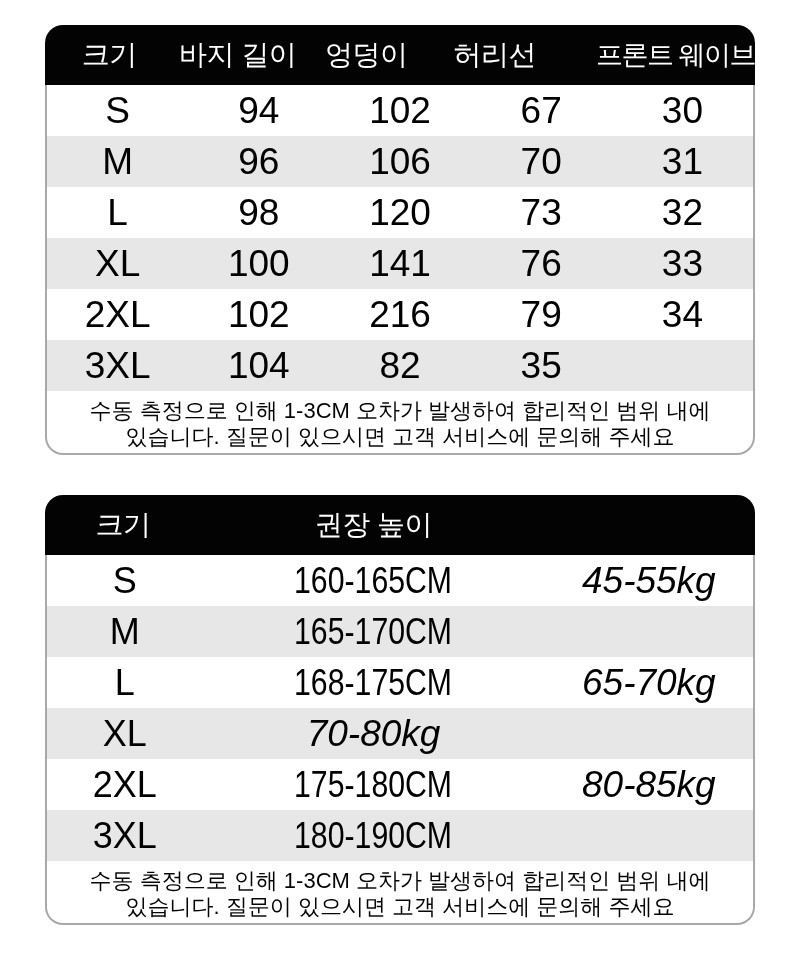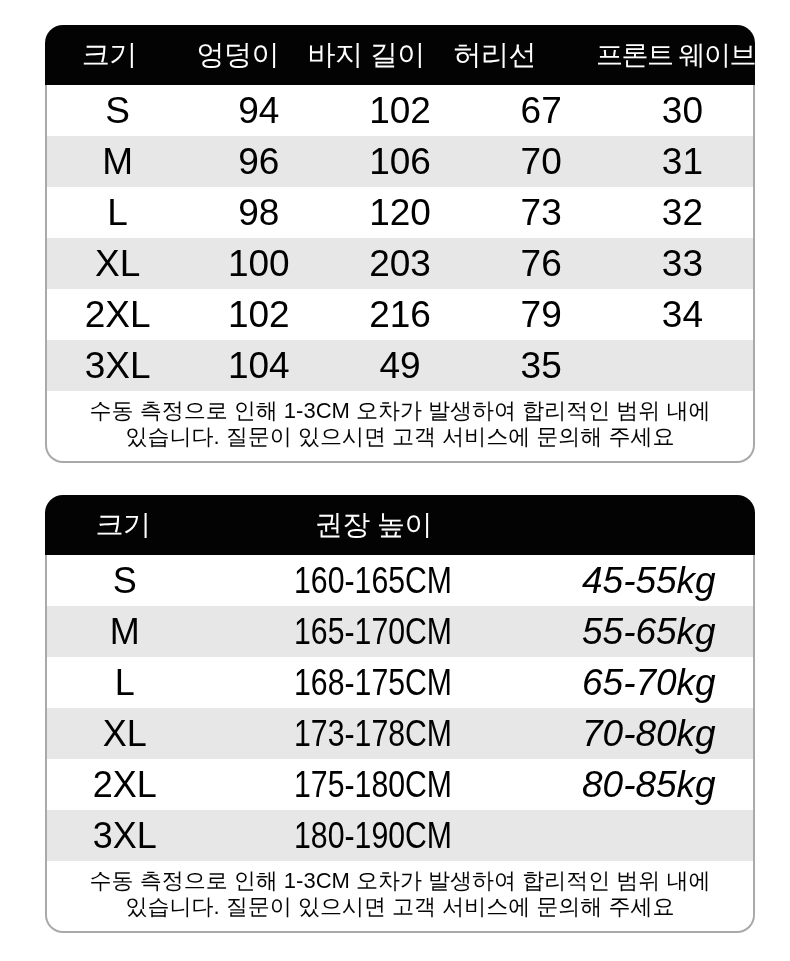--- a/index.html
+++ b/index.html
@@ -32,33 +32,33 @@
     white-space:nowrap;
   }
   .row.alt{background:#e7e7e7;}
   .cell{line-height:1;}
   .cond{display:inline-block;transform:scaleX(0.84);transform-origin:center;}
   #table2 .row{font-size:36px;}
   .kg{font-size:37px;font-style:italic;}
 
   .note{
     text-align:center;font-size:22px;line-height:1.2;
-    padding:7px 8px 10px;color:#050505;
+    padding:7px 8px 2px;color:#050505;
   }
 </style>
 </head>
 <body>
 
 <div class="page">
 
   <section class="size-table" id="table1">
     <div class="thead t1-grid">
       <div class="cell">크기</div>
+      <div class="cell">바지 길이</div>
       <div class="cell">엉덩이</div>
-      <div class="cell">바지 길이</div>
       <div class="cell">허리선</div>
       <div class="cell">프론트 웨이브</div>
     </div>
     <div class="tbody">
       <div class="row t1-grid">
         <div class="cell">S</div>
         <div class="cell">94</div>
         <div class="cell">102</div>
         <div class="cell">67</div>
         <div class="cell">30</div>
@@ -73,35 +73,35 @@
       <div class="row t1-grid">
         <div class="cell">L</div>
         <div class="cell">98</div>
         <div class="cell">120</div>
         <div class="cell">73</div>
         <div class="cell">32</div>
       </div>
       <div class="row t1-grid alt">
         <div class="cell">XL</div>
         <div class="cell">100</div>
-        <div class="cell">203</div>
+        <div class="cell">141</div>
         <div class="cell">76</div>
         <div class="cell">33</div>
       </div>
       <div class="row t1-grid">
         <div class="cell">2XL</div>
         <div class="cell">102</div>
         <div class="cell">216</div>
         <div class="cell">79</div>
         <div class="cell">34</div>
       </div>
       <div class="row t1-grid alt">
         <div class="cell">3XL</div>
         <div class="cell">104</div>
-        <div class="cell">49</div>
+        <div class="cell">82</div>
         <div class="cell">35</div>
       </div>
       <div class="note">
         <div>수동 측정으로 인해 1-3CM 오차가 발생하여 합리적인 범위 내에</div>
         <div>있습니다. 질문이 있으시면 고객 서비스에 문의해 주세요</div>
       </div>
     </div>
   </section>
 
   <section class="size-table" id="table2">
@@ -111,30 +111,28 @@
     </div>
     <div class="tbody">
       <div class="row t2-grid">
         <div class="cell">S</div>
         <div class="cell"><span class="cond">160-165CM</span></div>
         <div class="cell kg">45-55kg</div>
       </div>
       <div class="row t2-grid alt">
         <div class="cell">M</div>
         <div class="cell"><span class="cond">165-170CM</span></div>
-        <div class="cell kg">55-65kg</div>
       </div>
       <div class="row t2-grid">
         <div class="cell">L</div>
         <div class="cell"><span class="cond">168-175CM</span></div>
         <div class="cell kg">65-70kg</div>
       </div>
       <div class="row t2-grid alt">
         <div class="cell">XL</div>
-        <div class="cell"><span class="cond">173-178CM</span></div>
         <div class="cell kg">70-80kg</div>
       </div>
       <div class="row t2-grid">
         <div class="cell">2XL</div>
         <div class="cell"><span class="cond">175-180CM</span></div>
         <div class="cell kg">80-85kg</div>
       </div>
       <div class="row t2-grid alt">
         <div class="cell">3XL</div>
         <div class="cell"><span class="cond">180-190CM</span></div>

